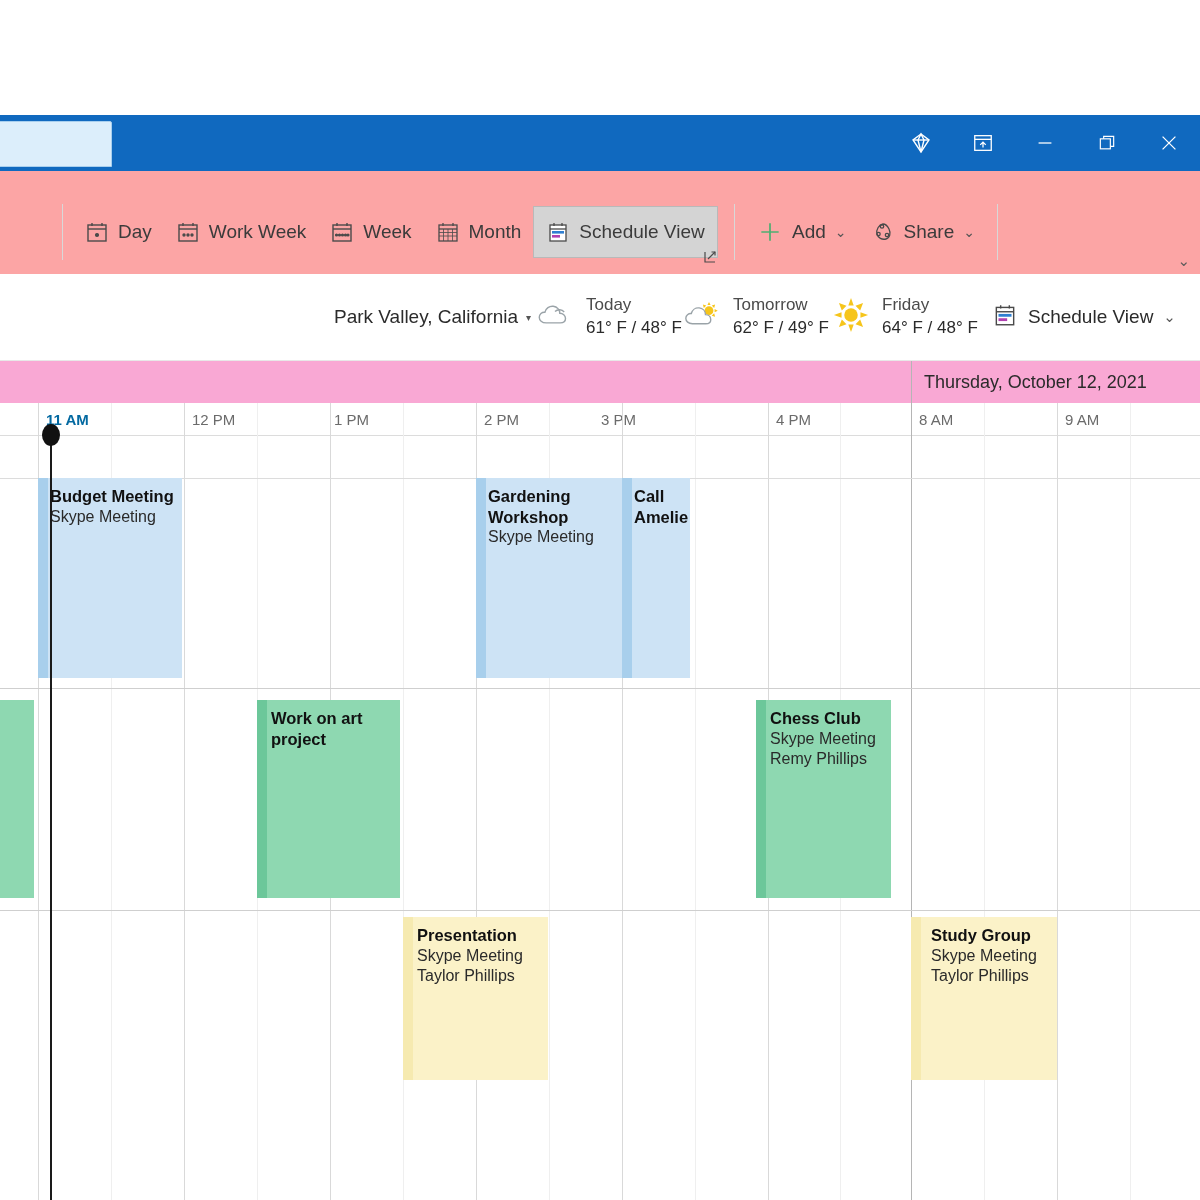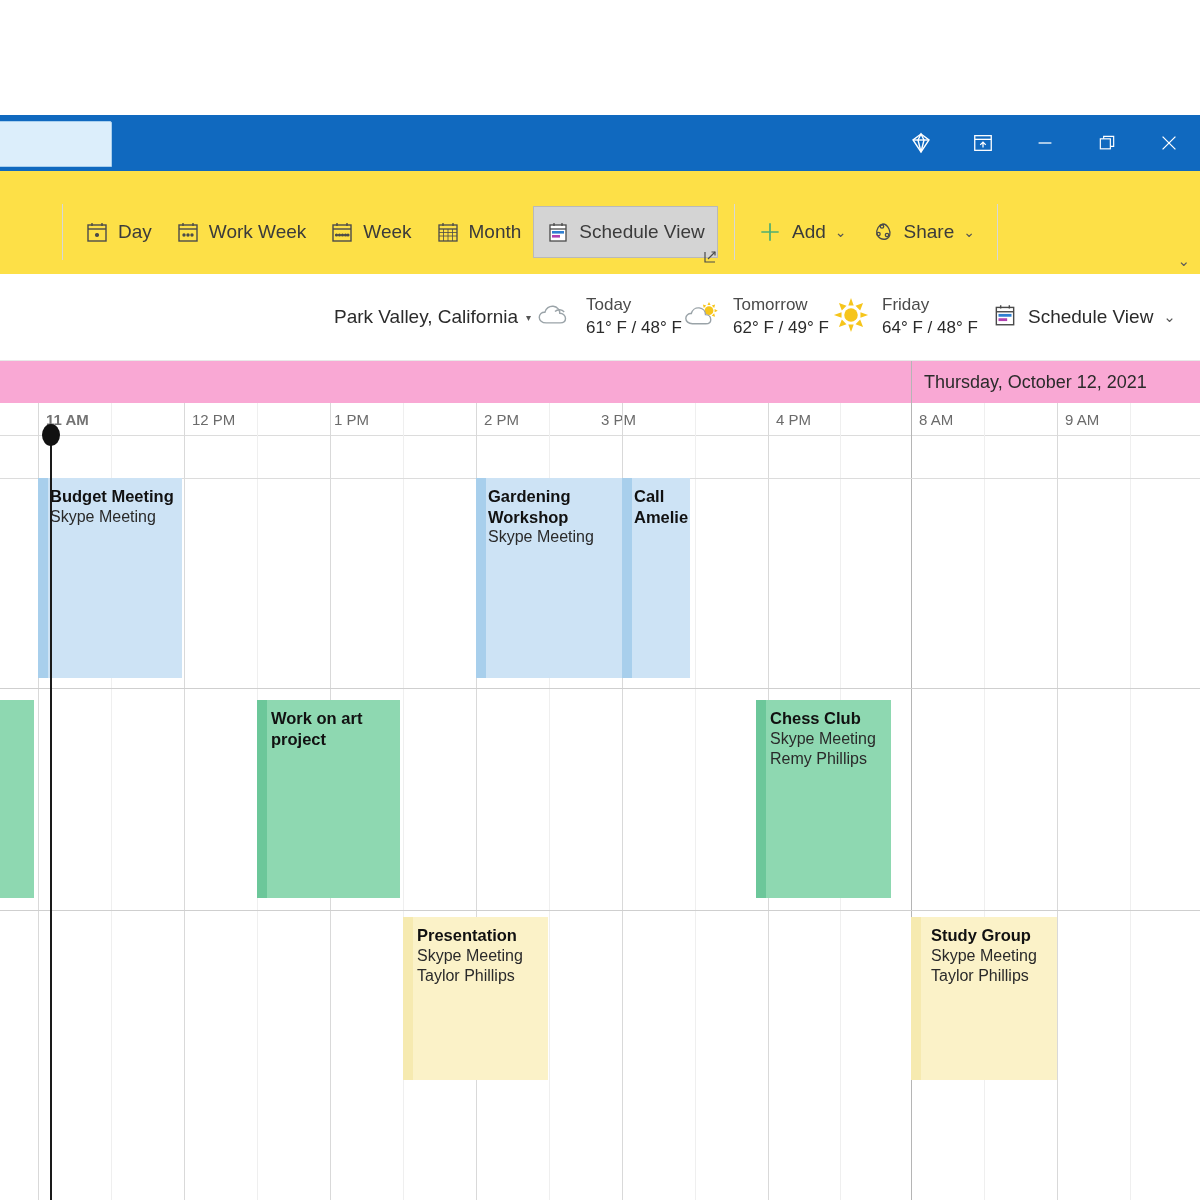--- a/index.html
+++ b/index.html
@@ -45,21 +45,21 @@
     display: flex; align-items: center; justify-content: center;
     color: #ffffff;
   }
   .ticon svg { display: block; }
 
   
   .ribbon {
     position: absolute;
     left: 0; top: 171px;
     width: 1200px; height: 103px;
-    background: #fde047;
+    background: #fca5a5;
     border-bottom: 1px solid #701a75;
   }
   .ribbon-group {
     position: absolute;
     left: 0; top: 30px;
     display: flex;
     align-items: center;
     height: 62px;
   }
   .dialog-launcher {
@@ -159,21 +159,21 @@
   }
   .time-label {
     position: absolute;
     top: 0; height: 32px;
     display: flex; align-items: center;
     padding-left: 8px;
     font-size: 15px;
     color: #6b6b6b;
     box-sizing: border-box;
   }
-  .time-label.now { color: #737373; font-weight: bold; }
+  .time-label.now { color: #0369a1; font-weight: bold; }
   .col-line {
     position: absolute;
     top: 42px;
     width: 1px;
     background: #d9d9d9;
   }
   .col-line.daysep { background: #bfbfbf; top: 0; }
   .row-line {
     position: absolute;
     left: 0; width: 1200px; height: 1px;

